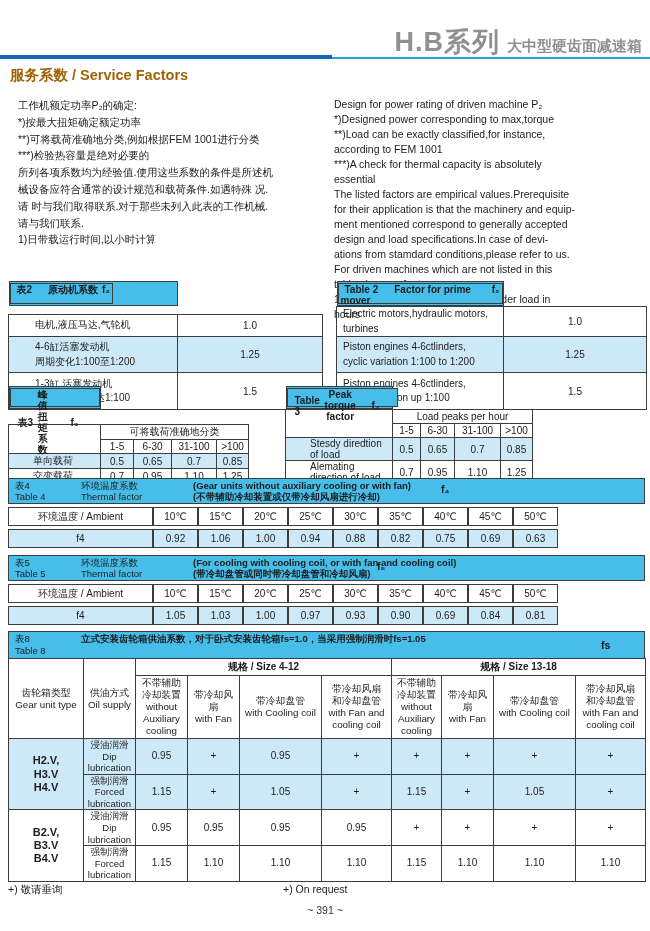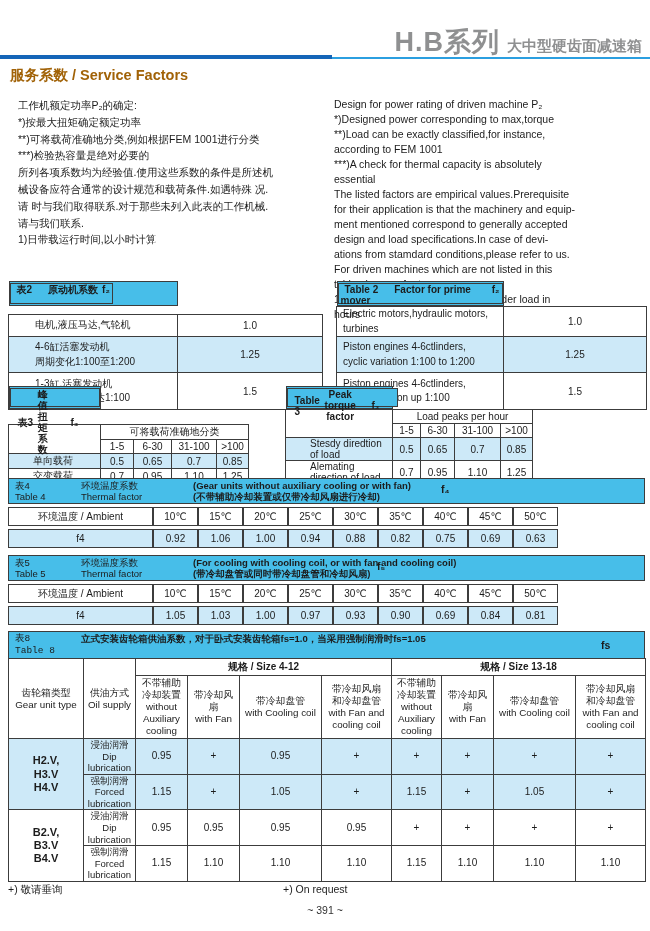--- a/index.html
+++ b/index.html
@@ -65,21 +65,21 @@
   .band .b-f{position:absolute;font-weight:bold;font-size:10.5px;top:5px;}
   .tb4 .b-f{left:432px;}
   .tb5 .b-f{left:368px;}
   .temp-grid{border-collapse:separate;border-spacing:0 3px;width:550px;margin-top:0;}
   .temp-grid td{height:17px;text-align:center;}
   .temp-grid .c-lbl{width:145px;}
 
   
   .tb8{top:631px;}
   .band8{font-size:9.5px;line-height:12px;padding:1px 0;}
-  .band8 .b-id{width:66px;font-family:Liberation Mono, monospace;}
+  .band8 .b-id{width:66px;}
   .band8 .b-desc{flex:1;font-weight:bold;}
   .band8 .b-f{left:592px;top:7px;}
   .t8{width:637px;margin-top:-1px;}
   .t8 td{text-align:center;line-height:1.22;}
   .t8 .hcell{font-size:9.8px;}
   .t8 .grp{height:16px;font-weight:bold;font-size:10px;}
   .t8 .sub8 td{height:62px;vertical-align:middle;}
   .t8 .data td{height:34px;}
   .t8 .typ{font-weight:bold;font-size:11px;}
   .t8 .sup{font-size:9.5px;}

